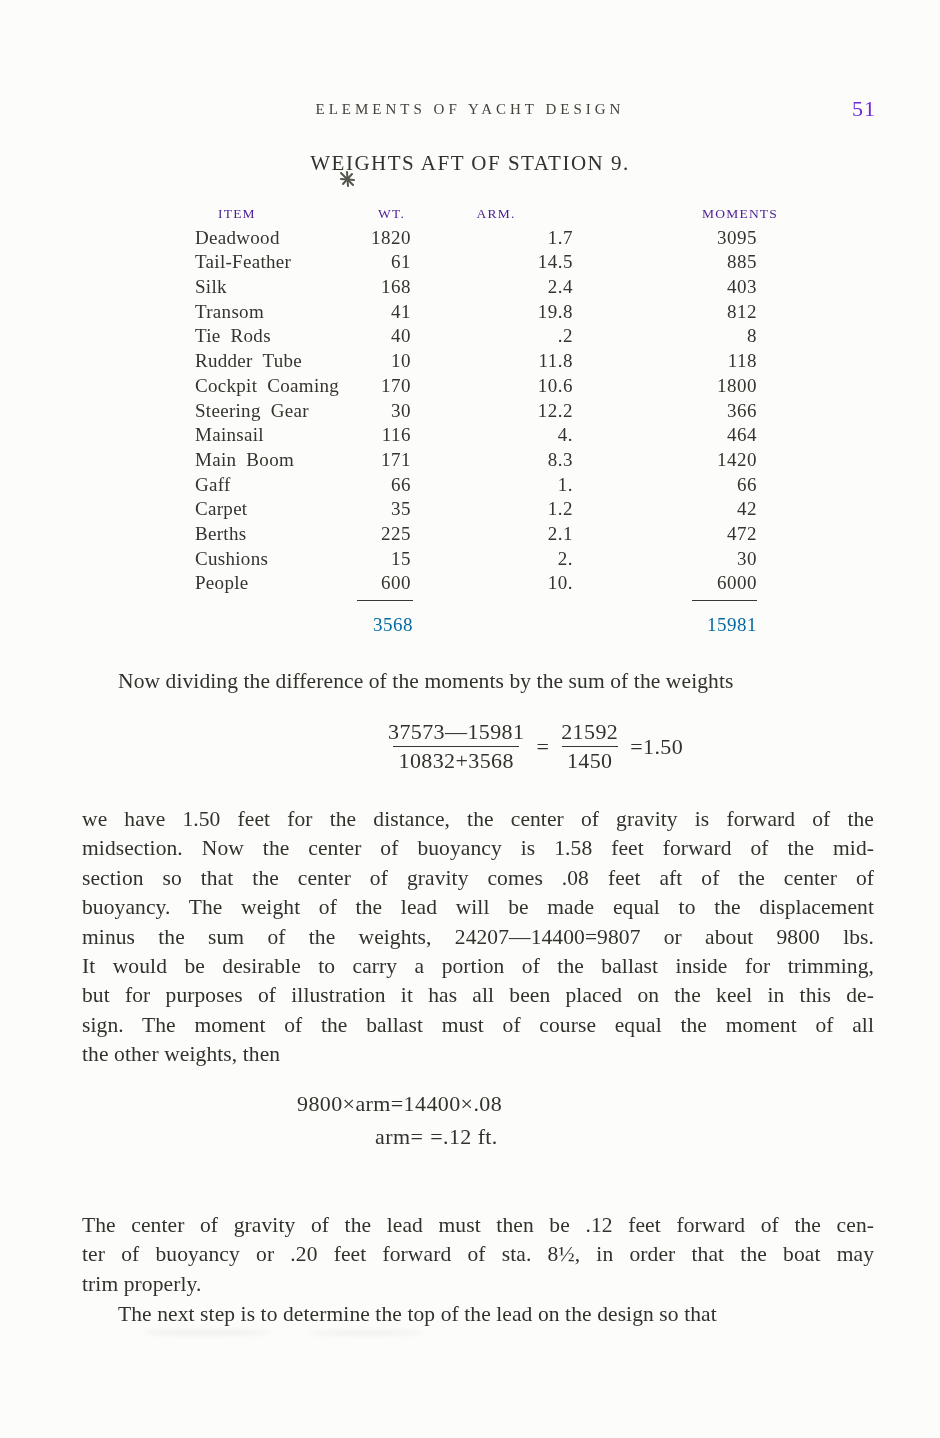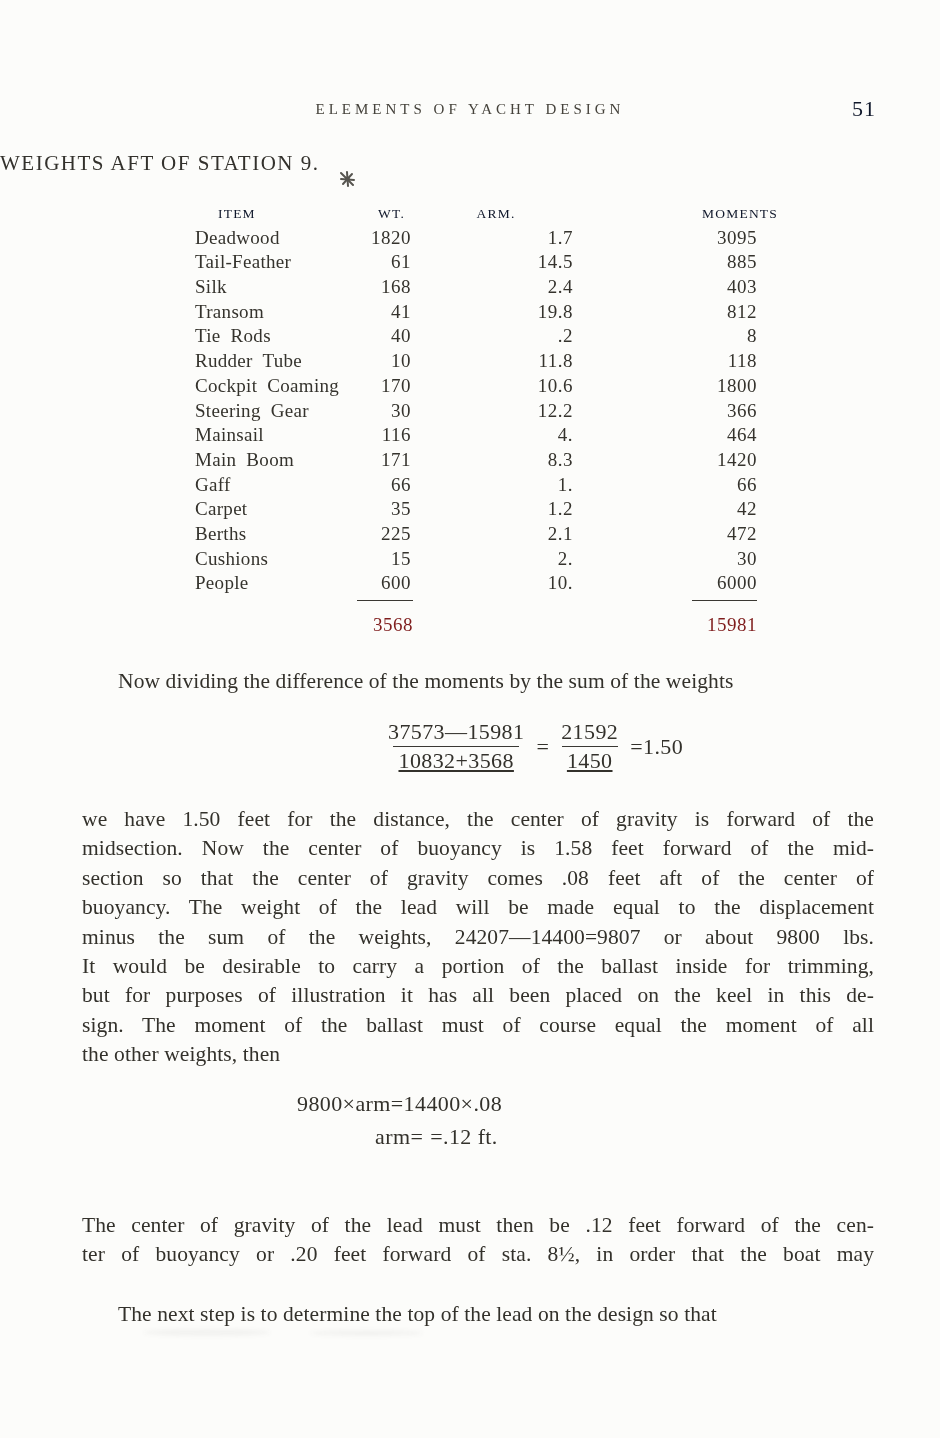--- a/index.html
+++ b/index.html
@@ -13,55 +13,55 @@
   }
 
   
   .running-header {
     position:absolute; top:101px; left:0; width:100%;
     text-align:center; font-size:15px; letter-spacing:4px;
     color:#45423b;
   }
   .page-number {
     position:absolute; top:96px; right:64px;
-    font-size:22px; letter-spacing:1px; color:#0f172a;
+    font-size:22px; letter-spacing:1px; color:#6d28d9;
   }
 
   
   .table-title {
     position:absolute; top:151px; left:0; width:100%;
-    text-align:left; font-size:21px; letter-spacing:1.5px;
+    text-align:center; font-size:21px; letter-spacing:1.5px;
     color:#33312c;
   }
   .ink-blot { position:absolute; left:338px; top:169px; width:20px; height:20px; opacity:.85; }
 
   
   .wtable {
     position:absolute; left:195px; top:201px; width:562px;
     display:grid;
     grid-template-columns:150px 66px 162px 184px;
     grid-auto-rows:24.7px;
     font-size:19px; line-height:24.7px;
     color:#35332d;
   }
   .wtable .th {
-    font-size:13.5px; letter-spacing:1.2px; color:#0f172a;
+    font-size:13.5px; letter-spacing:1.2px; color:#4c1d95;
     line-height:26px;
   }
   .th-item { padding-left:23px; }
   .th-wt   { text-align:right; padding-right:6px; }
   .th-arm  { text-align:center; transform:translateX(4px); }
   .th-mom  { text-align:right; transform:translateX(21px); }
   .c-item { white-space:nowrap; word-spacing:5px; letter-spacing:.3px; }
   .c-wt, .c-arm, .c-mom { text-align:right; letter-spacing:.5px; white-space:nowrap; }
 
   .total-rule { position:absolute; height:0; border-top:1.6px solid #3a3832; }
   .rule-wt  { left:357px; top:600px; width:56px; }
   .rule-mom { left:692px; top:600px; width:65px; }
-  .total { position:absolute; font-size:19px; letter-spacing:.5px; text-align:right; color:#7f1d1d; }
+  .total { position:absolute; font-size:19px; letter-spacing:.5px; text-align:right; color:#0369a1; }
   .total-wt  { left:330px; top:614px; width:83px; }
   .total-mom { left:660px; top:614px; width:97px; }
 
   
   .bodytext {
     position:absolute; left:82px; width:792px;
     font-size:21.5px; line-height:29.4px; color:#33312b;
     letter-spacing:.1px;
   }
   .indent { text-indent:36px; }
@@ -70,21 +70,21 @@
   #para1 { top:667px; }
   #para2 { top:805px; }
   #para3 { top:1211px; }
   #para4 { top:1300px; }
 
   
   .eq { position:absolute; font-size:22px; color:#33312b; letter-spacing:.4px; }
   .eqrow { display:flex; align-items:center; gap:7px; }
   .frac { display:inline-flex; flex-direction:column; align-items:center; }
   .frac .fr-num { padding:0 5px 1px 5px; text-align:center; }
-  .frac .fr-den { padding:1px 5px 0 5px; border-top:1.7px solid #3a3833;text-decoration:underline; }
+  .frac .fr-den { padding:1px 5px 0 5px; border-top:1.7px solid #3a3833; }
   #eq1 { left:383px; top:719px; }
   #eq2-line1 { left:297px; top:1091px; }
   #eq2-line2 { left:375px; top:1124px; }
 
   
   .scan-smudge { position:absolute; background:rgba(60,58,50,.05); filter:blur(2px); border-radius:50%; }
   .smudge-a { left:143px; top:1329px; width:128px; height:7px; }
   .smudge-b { left:310px; top:1330px; width:113px; height:6px; }
 </style>
 </head>
@@ -223,20 +223,21 @@
 
   <div id="eq2-line1" class="eq">9800×arm=14400×.08</div>
   <div id="eq2-line2" class="eq eqrow">
     <span>arm=</span>
     <span>=.12 ft.</span>
   </div>
 
   <div id="para3" class="bodytext">
     <div class="jline">The center of gravity of the lead must then be .12 feet forward of the cen-</div>
     <div class="jline">ter of buoyancy or .20 feet forward of sta. 8½, in order that the boat may</div>
+    <div class="jline last">trim properly.</div>
   </div>
 
   <div id="para4" class="bodytext indent">The next step is to determine the top of the lead on the design so that</div>
 
   <div class="scan-smudge smudge-a"></div>
   <div class="scan-smudge smudge-b"></div>
 
 </div>
 
 </body></html>

